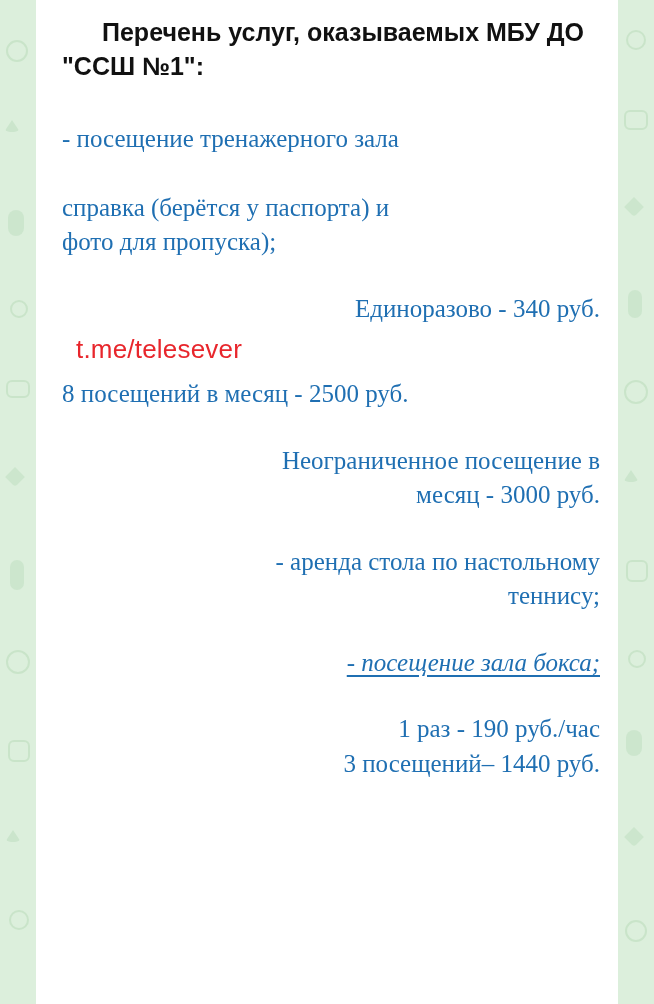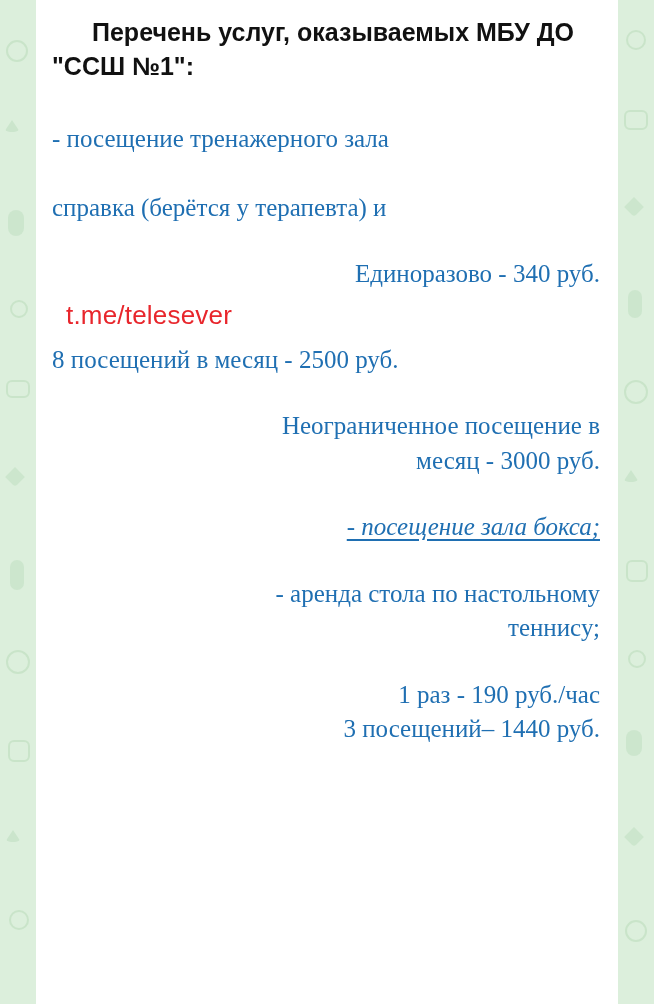--- a/index.html
+++ b/index.html
@@ -52,21 +52,21 @@
     border-radius: 8px;
   }
 
   .page {
     position: absolute;
     left: 36px;
     right: 36px;
     top: 0;
     bottom: 0;
     background: #ffffff;
-    padding: 10px 18px 0 16px;
+    padding: 10px 18px 0 26px;
     box-sizing: border-box;
   }
 
   .title {
     color: #111111;
     font-weight: bold;
     font-size: 25px;
     line-height: 1.35;
     margin: 6px 0 0 0;
     text-indent: 40px;
@@ -130,45 +130,46 @@
   <div class="doodle circle" style="left:7px; top:920px; width:18px; height:18px;"></div>
 </div>
 
 <div class="page">
 
   <h1 class="title">Перечень услуг, оказываемых МБУ ДО "ССШ №1":</h1>
 
   <p class="para blue gap-top-lg">
     <span>- посещение тренажерного зала</span><br>
     <br>
-    <span>справка (берётся у терапевта) и</span><br>
+    <span>справка (берётся у паспорта) и</span><br>
+    <span>фото для пропуска);</span>
   </p>
 
   <p class="para blue gap-top">
     <span>Единоразово - 340 руб.</span>
   </p>
 
   <div class="watermark">t.me/telesever</div>
 
   <p class="para blue tight">
     <span>8 посещений в месяц - 2500 руб.</span>
   </p>
 
   <p class="para blue gap-top">
     <span>Неограниченное посещение в</span><br>
     <span>месяц - 3000 руб.</span>
   </p>
 
   <p class="para blue gap-top">
-    <span class="italic-underline">- посещение зала бокса;</span>
+    <span>- аренда стола по настольному</span><br>
+    <span>теннису;</span>
   </p>
 
   <p class="para blue gap-top">
-    <span>- аренда стола по настольному</span><br>
-    <span>теннису;</span>
+    <span class="italic-underline">- посещение зала бокса;</span>
   </p>
 
   <p class="para blue gap-top">
     <span>1 раз - 190 руб./час</span><br>
     <span>3 посещений– 1440 руб.</span>
   </p>
 
 </div>
 
 </body></html>

